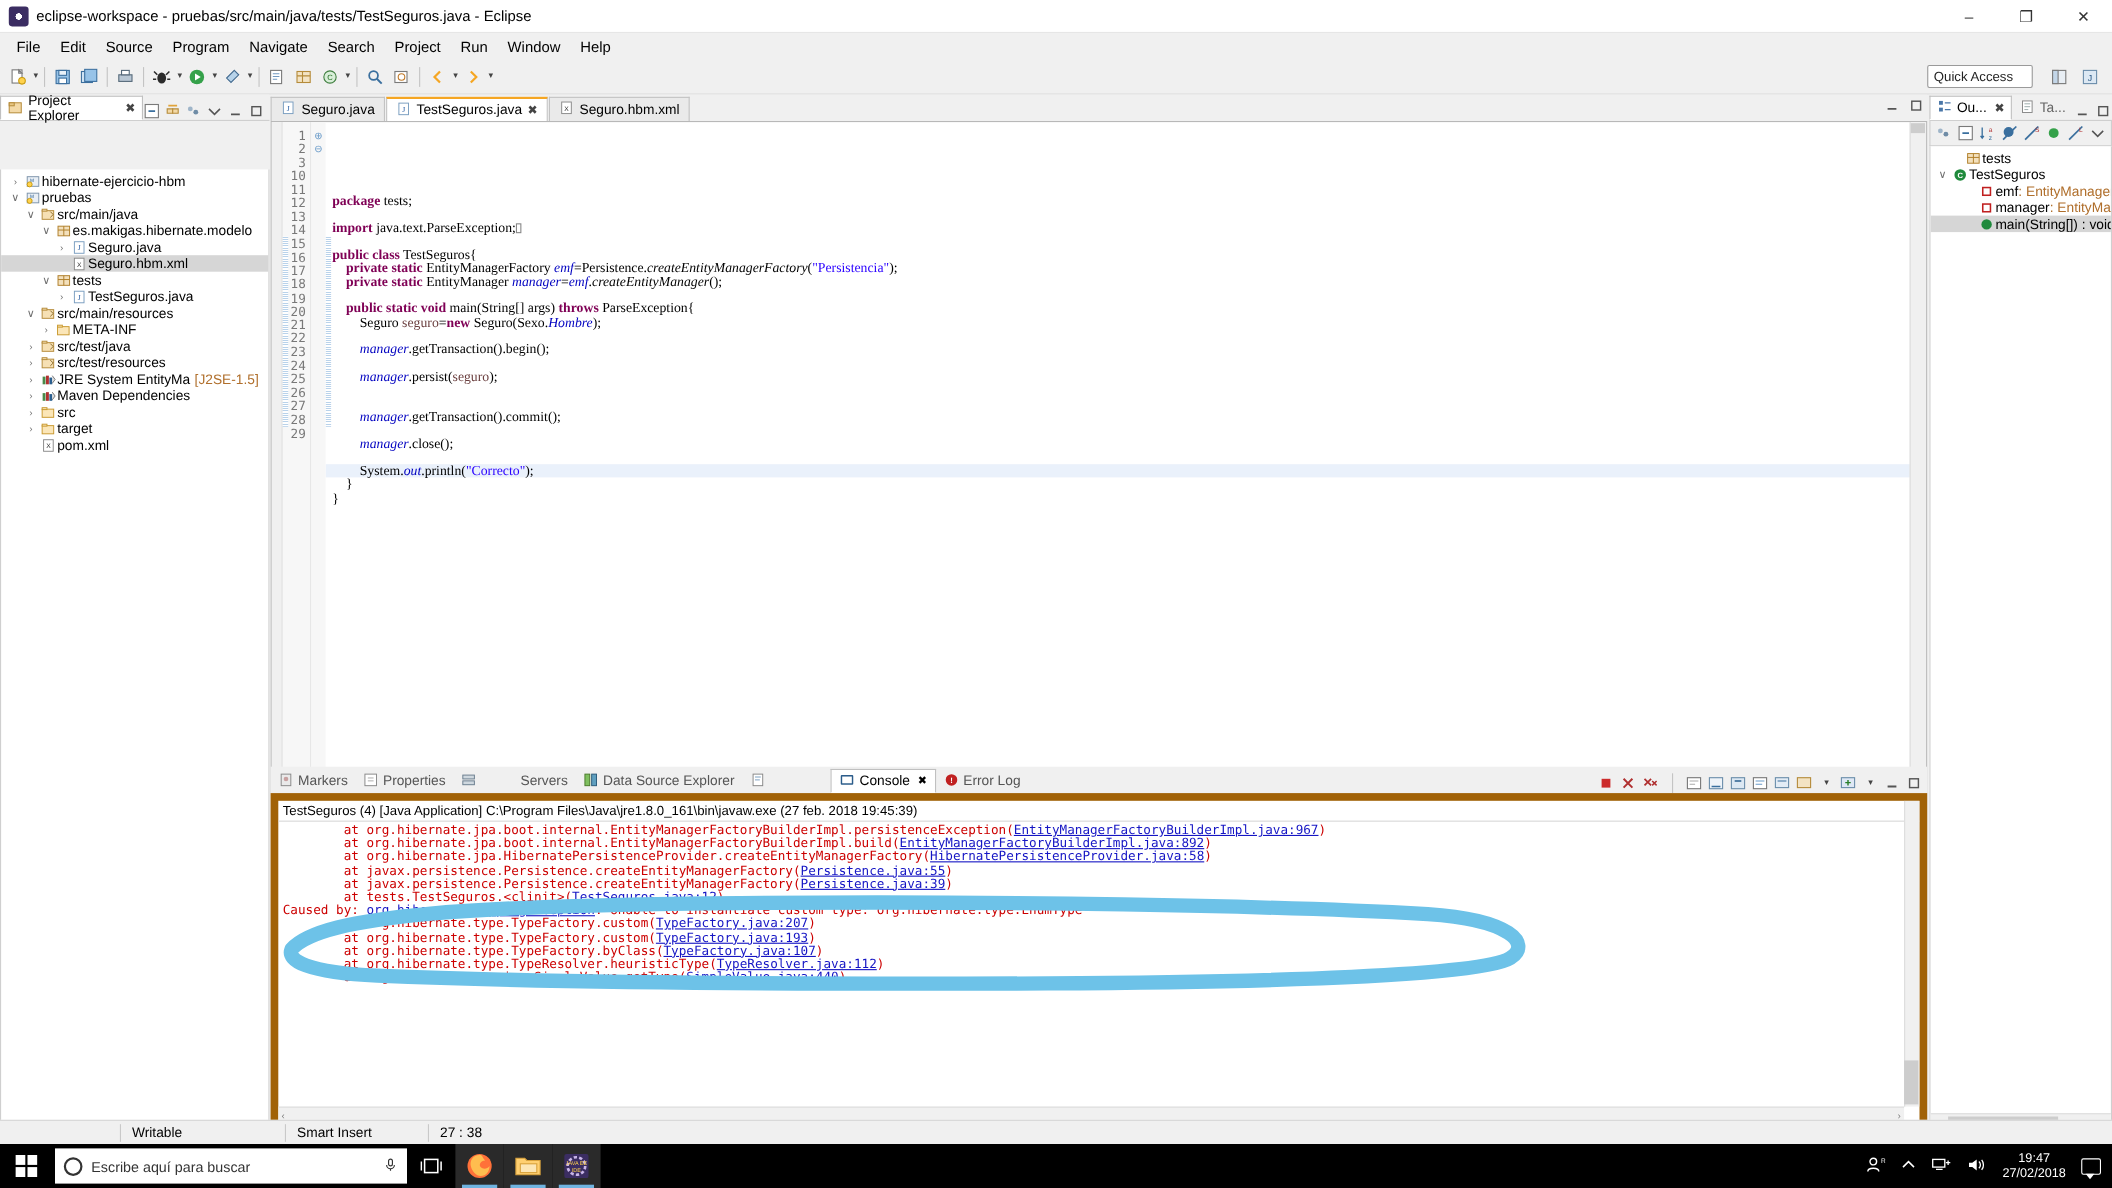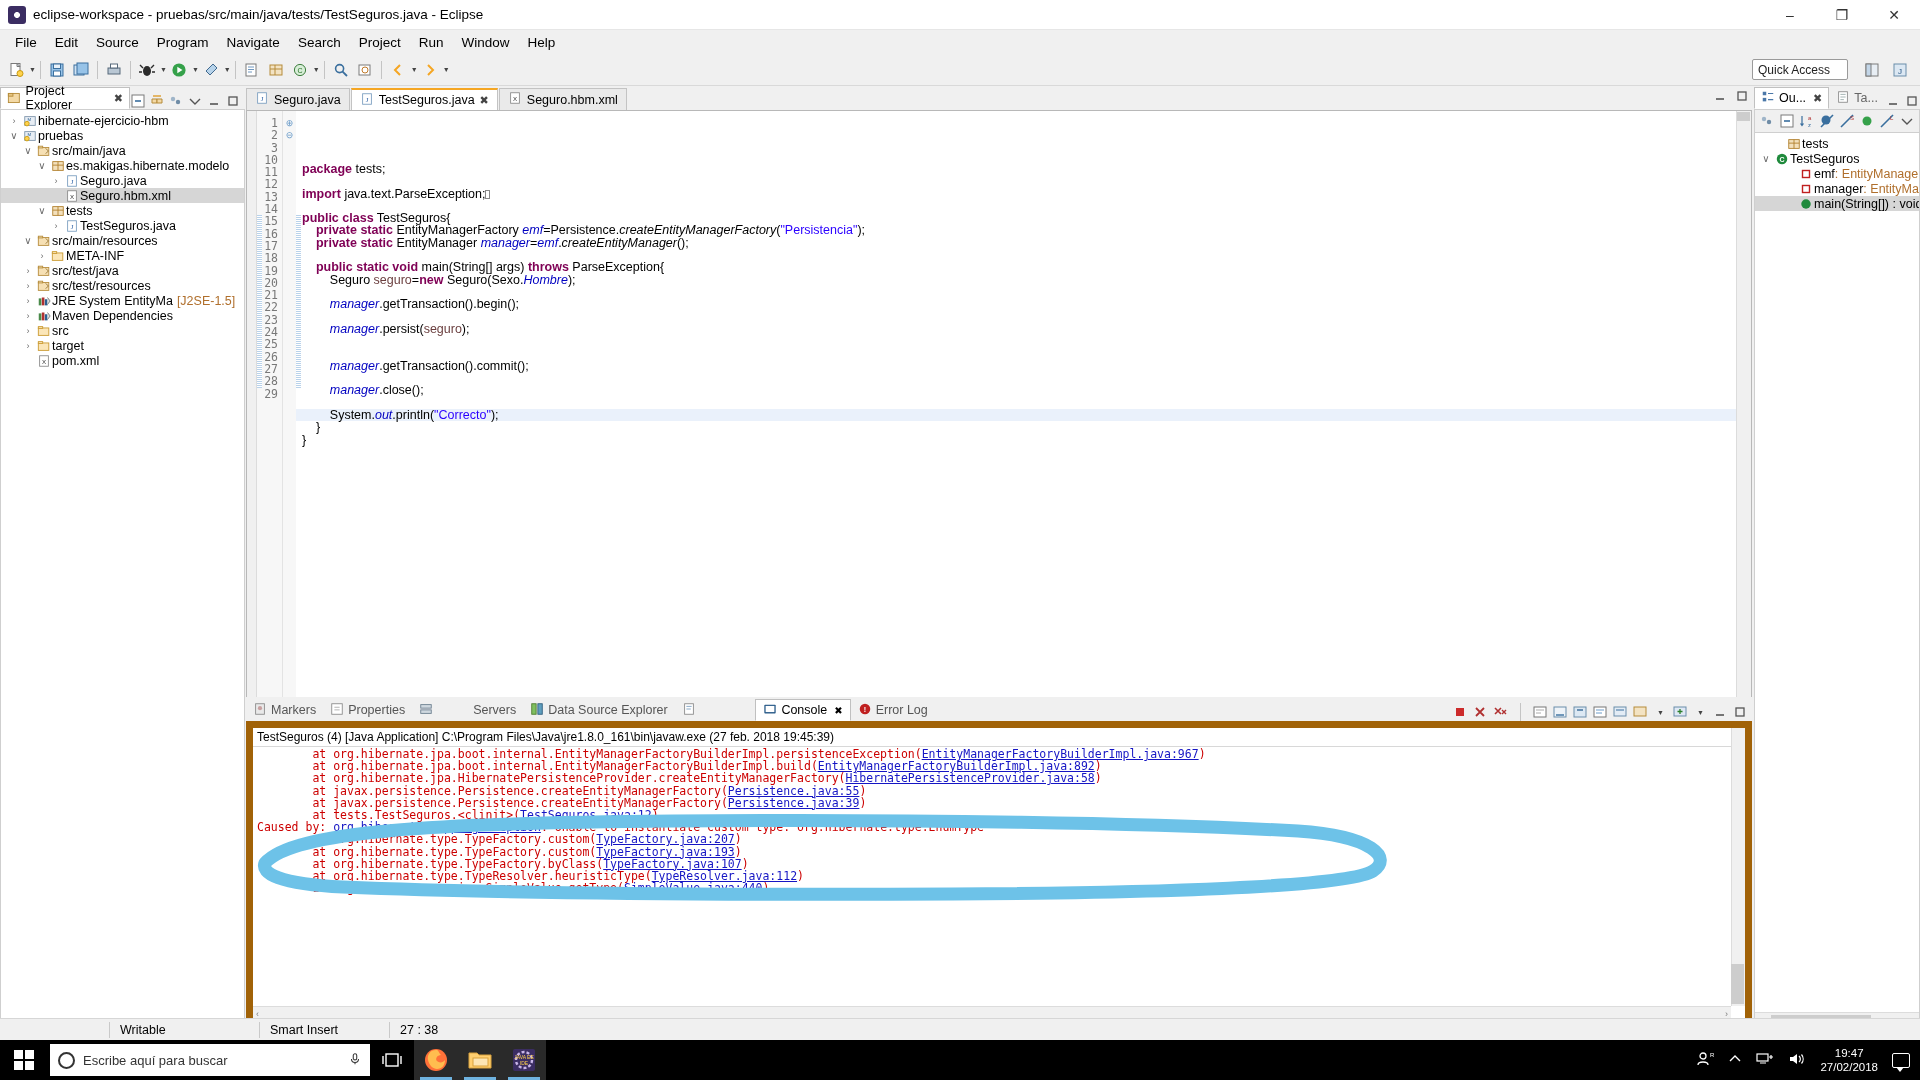--- a/index.html
+++ b/index.html
@@ -66,21 +66,21 @@
     font-size: 12.5px; color: #000; border: 1px solid transparent;
   }
   .vtab.active { background: #ffffff; border-color: #c0c0c0; border-bottom-color: #ffffff; }
   .vtab .x { font-size: 11px; color: #444; margin-left: 3px; }
   .vtools { margin-left: auto; display: flex; align-items: center; gap: 3px; padding-right: 4px; }
   .vtool { width: 16px; height: 16px; display: flex; align-items: center; justify-content: center; }
 
   
   #explorer {
     position: absolute; left: 0; top: 0; width: 245px; bottom: 0;
-    background: #f0f0f0; display: flex; flex-direction: column;
+    background: #f0f0f0; display: flex; flex-direction: column; gap: 44px;
   }
   #explorer .pe-body { flex: 1; background: #fff; overflow: hidden; position: relative; border: 1px solid #cfcfcf; border-top: none;}
   .tree { padding-top: 3px; font-size: 12.5px; }
   .trow { height: 15px; display: flex; align-items: center; white-space: nowrap; }
   .trow.sel { background: #d6d6d6; }
   .arrow { width: 14px; text-align: center; color: #6d6d6d; font-size: 9px; flex: 0 0 14px; }
   .ticon { width: 17px; height: 14px; flex: 0 0 17px; display: flex; align-items: center; justify-content: center; }
   .tlabel { color: #000; }
   .tdim { color: #b06f2c; margin-left: 4px; }
 
@@ -106,22 +106,22 @@
   .gutter-left {
     width: 10px; background: #f0f0f0; border-right: 1px solid #dcdcdc; flex: 0 0 10px;
   }
   .numcol {
     width: 26px; flex: 0 0 26px; background: #f7f7f7; border-right: 1px solid #e3e3e3;
     font-family: "DejaVu Sans Mono", monospace; font-size: 11.5px; color: #787878;
     text-align: right; padding-top: 6px;
   }
   .foldcol { width: 13px; flex: 0 0 13px; background: #f7f7f7; padding-top: 6px; position: relative;}
   .codecol {
-    flex: 1; font-family: Liberation Sans, sans-serif; font-size: 12.5px;
-    padding-top: 10px; position: relative; overflow: hidden; white-space: pre;
+    flex: 1; font-family: Liberation Serif, serif; font-size: 12.5px;
+    padding-top: 20px; position: relative; overflow: hidden; white-space: pre;
   }
   .ln { height: 12.3px; line-height: 12.3px; padding-right: 4px; }
   .cl { height: 12.3px; line-height: 12.3px; padding-left: 6px; }
   .cl.hl { background: #eaf1fb; }
   .kw { color: #7f0055; font-weight: bold; }
   .str { color: #2a00ff; }
   .fld { color: #0000c0; font-style: italic; }
   .loc { color: #6a3e3e; }
   .plain { color: #000; }
   .indic { position: absolute; left: 0; width: 5px; background: repeating-linear-gradient(0deg,#b9d2ea 0 1px,#ffffff 1px 2px); }

